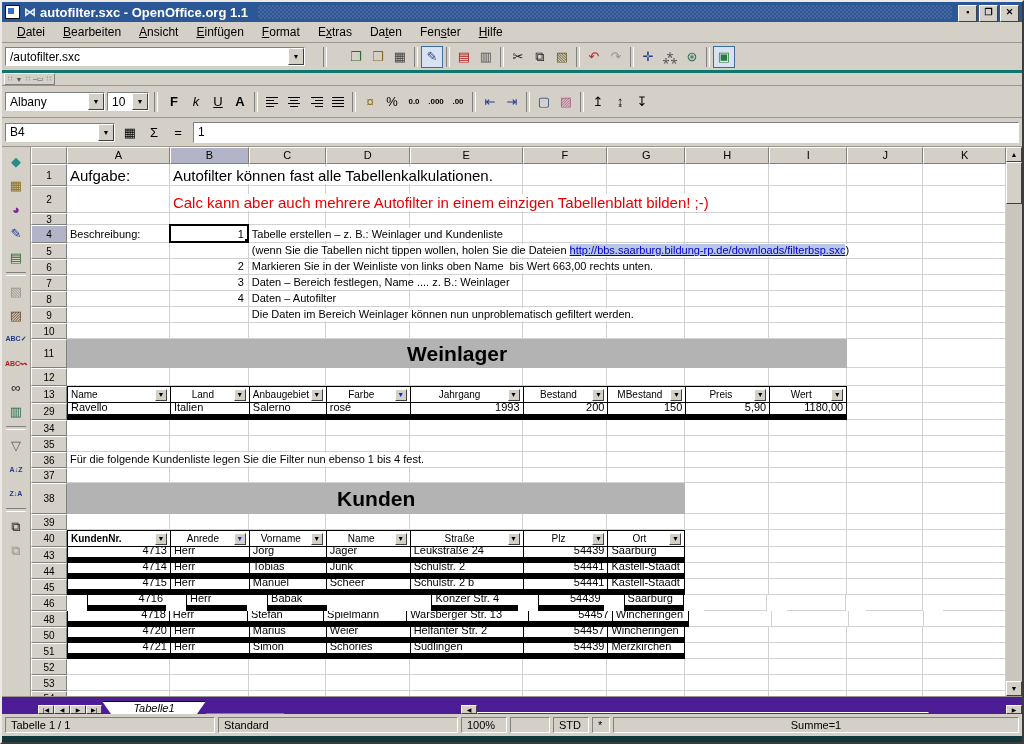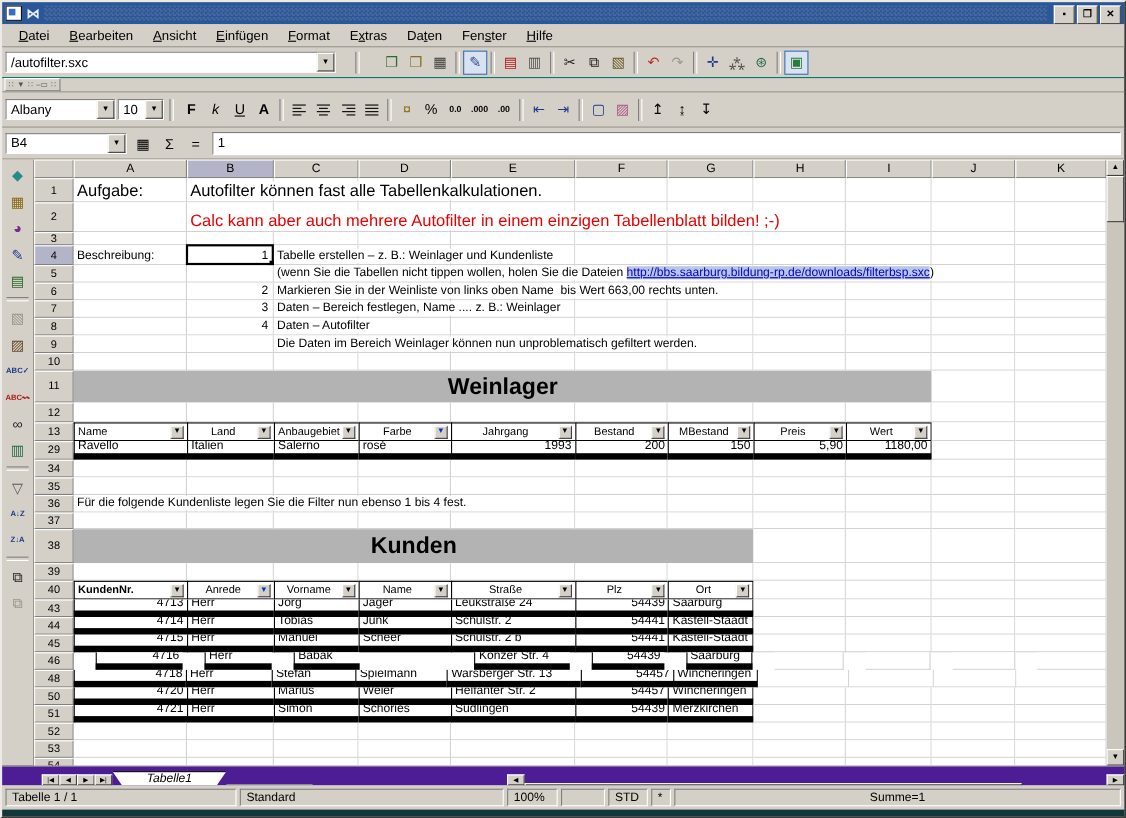--- a/index.html
+++ b/index.html
@@ -18,21 +18,21 @@
   .tb-checker{flex:1;height:14px;background-image:repeating-conic-gradient(#48689f 0% 25%,transparent 0% 50%);
               background-size:4px 4px;}
   .tb-btn{width:17px;height:15px;background:#d4d0c8;border:1px solid;border-color:#fff #404040 #404040 #fff;
           color:#000;font-size:9px;line-height:13px;text-align:center;font-weight:bold;flex:0 0 17px;}
   
   .menubar{height:20px;flex:0 0 20px;display:flex;align-items:center;padding:0 6px;
            border-bottom:1px solid #9a968e;background:#d4d0c8;font-size:12px;}
   .menu-item{padding:0 9px;white-space:nowrap;}
   
   .funcbar{height:27px;flex:0 0 27px;display:flex;align-items:center;gap:15px;padding:0 3px;
-           border-bottom:1px solid #0f766e;}
+           border-bottom:3px solid #0f766e;}
   .minibar{height:12px;flex:0 0 12px;display:flex;align-items:center;border-bottom:1px solid #9a968e;padding-left:2px;}
   .ministrip{height:10px;display:flex;align-items:center;gap:3px;background:#d4d0c8;
              border:1px solid;border-color:#fff #808080 #808080 #fff;padding:0 3px;font-size:7px;color:#555;}
   .fmtbar{height:31px;flex:0 0 31px;display:flex;align-items:center;gap:2px;padding:0 3px;
           border-bottom:1px solid #9a968e;}
   .formulabar{height:28px;flex:0 0 28px;display:flex;align-items:center;gap:4px;padding:0 3px;
               border-bottom:1px solid #9a968e;}
   .combo{background:#fff;border:1px solid;border-color:#808080 #fff #fff #808080;height:19px;
          display:flex;align-items:center;box-sizing:border-box;}
   .combo .val{flex:1;padding:0 4px;white-space:nowrap;overflow:hidden;font-size:12px;}
@@ -119,20 +119,21 @@
 </head>
 <body>
 
 <div class="window">
 
   <div class="titlebar">
     <span class="win-doc-icon">
         <i></i>
       </span>
     <span class="pin-glyph">⋈</span>
+    <span class="tb-title">autofilter.sxc - OpenOffice.org 1.1</span>
     <span class="tb-checker"></span>
     <span id="tb-buttons"><span class="tb-btn" style="display: inline-block; margin-left: 2px;">▪</span><span class="tb-btn" style="display: inline-block; margin-left: 2px;">❐</span><span class="tb-btn" style="display: inline-block; margin-left: 2px;">✕</span></span>
   </div>
 
   <div class="menubar" id="menubar">
       <span class="menu-item"><u>D</u>atei</span>
       <span class="menu-item"><u>B</u>earbeiten</span>
       <span class="menu-item"><u>A</u>nsicht</span>
       <span class="menu-item"><u>E</u>infügen</span>
       <span class="menu-item"><u>F</u>ormat</span>

